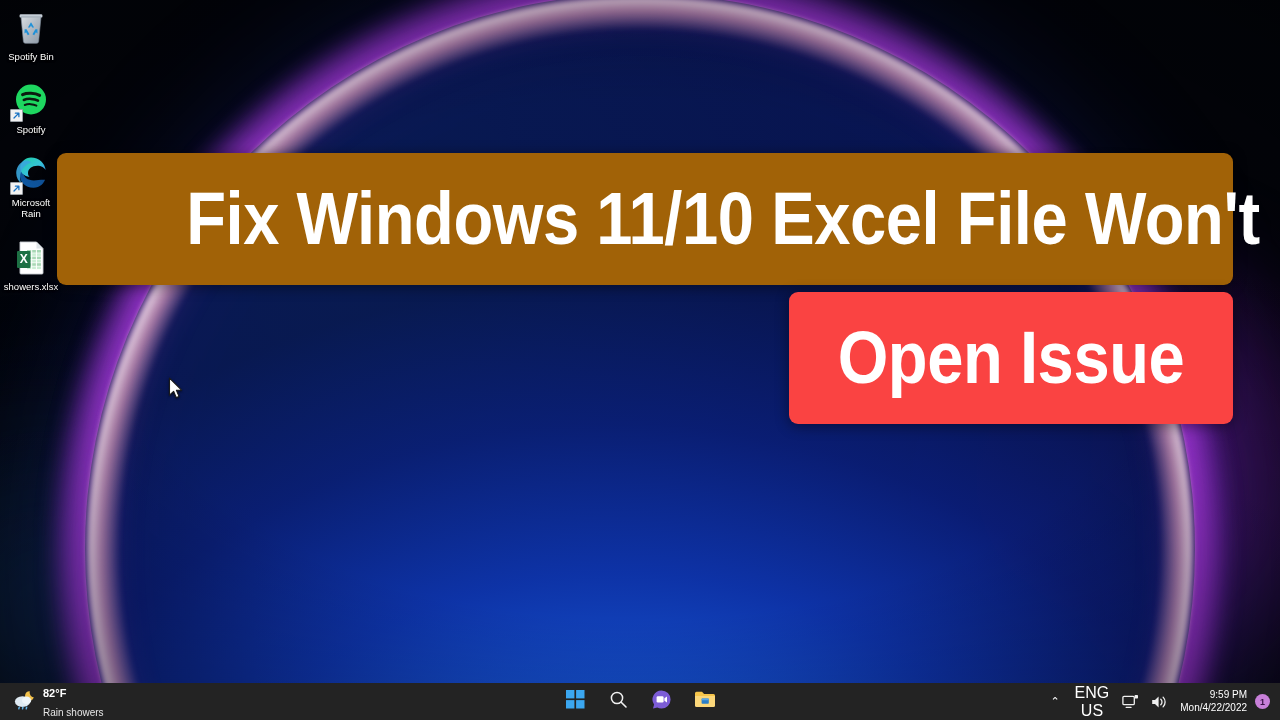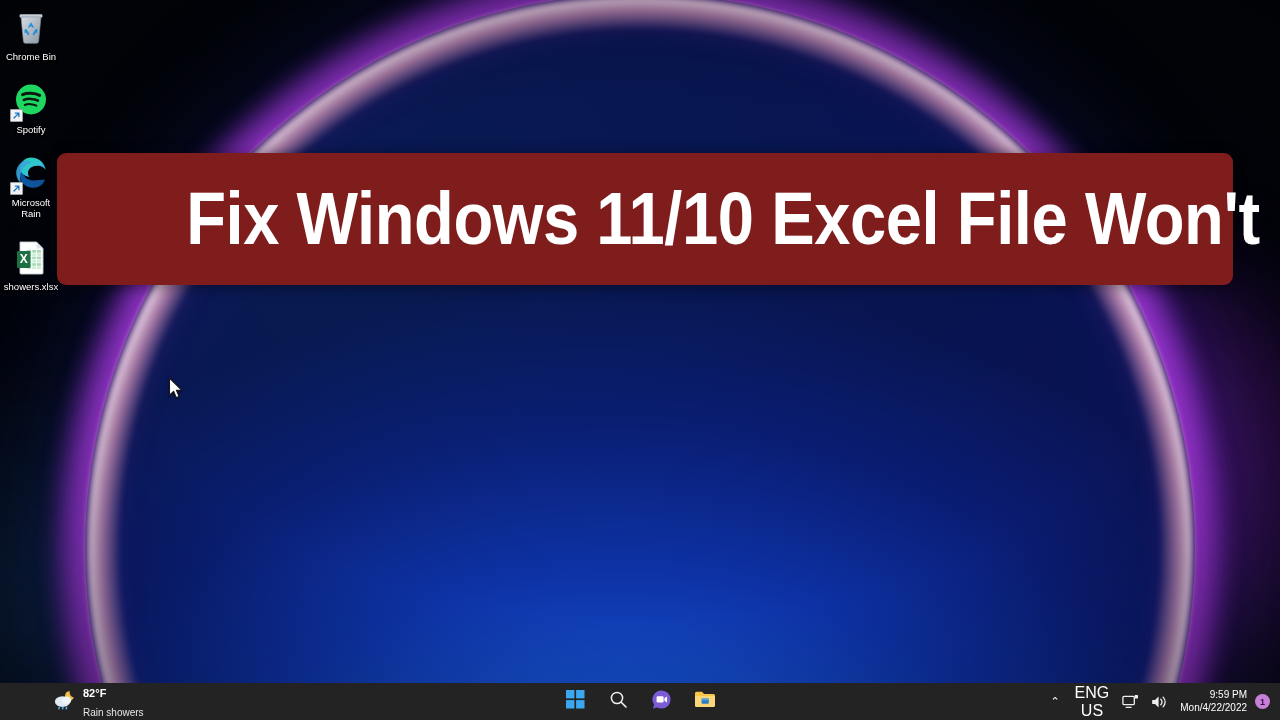--- a/index.html
+++ b/index.html
@@ -296,21 +296,21 @@
           <path d="M10 9 h20 l-2.4 24.5 a2 2 0 0 1 -2 1.8 h-11.2 a2 2 0 0 1 -2 -1.8 Z" fill="url(#rbg)" opacity="0.93"></path>
           <rect x="8.6" y="6.2" width="22.8" height="3.4" rx="1.2" fill="#cfd8e1" opacity="0.95"></rect>
           <path d="M10 9 h20 l-2.4 24.5 a2 2 0 0 1 -2 1.8 h-11.2 a2 2 0 0 1 -2 -1.8 Z" fill="none" stroke="#7e8b98" stroke-width="0.8" opacity="0.8"></path>
           <g fill="#1e90d8">
             <path d="M20 14.2 l3.1 5.2 h-2 l-1.1-1.9 -1.1 1.9 h-2 Z"></path>
             <path d="M15.6 21.2 l2.9 5.1 -1.7 1 -1.7-3 -1.6 1.2 0.1-4.3 Z"></path>
             <path d="M24.4 21.2 l-2.9 5.1 1.7 1 1.7-3 1.6 1.2 -0.1-4.3 Z"></path>
           </g>
         </svg>
       </div>
-      <div class="icon-label">Chrome Bin</div>
+      <div class="icon-label">Spotify Bin</div>
     </div>
 
     <div class="desktop-icon">
       <div class="icon-art">
         <svg width="40" height="40" viewBox="0 0 40 40">
           <circle cx="20" cy="18.5" r="15" fill="#1ED760"></circle>
           <g stroke="#0b1a10" stroke-linecap="round" fill="none">
             <path d="M11.6 13.6 C16 11.6 24 11.8 28.6 14.3" stroke-width="3.1"></path>
             <path d="M12.8 19 C16.6 17.3 23.2 17.5 27 19.7" stroke-width="2.5"></path>
             <path d="M13.8 24 C16.9 22.7 22.2 22.8 25.4 24.6" stroke-width="2"></path>
@@ -375,32 +375,35 @@
           </g>
           <rect x="6" y="13" width="13.5" height="17" rx="1" fill="#1D7044"></rect>
           <text x="12.7" y="25.2" font-family="Liberation Sans, sans-serif" font-size="12" font-weight="bold" fill="#ffffff" text-anchor="middle">X</text>
         </svg>
       </div>
       <div class="icon-label">showers.xlsx</div>
     </div>
 
   </div>
 
-  <div class="banner" id="banner-1" style="background: #7f1d1d;">
+  <div class="banner" id="banner-1" style="background: #a16207;">
     <span class="banner-text" style="color: rgb(255, 255, 255);">Fix Windows 11/10 Excel File Won't</span>
   </div>
 
+  <div class="banner" id="banner-2" style="background: rgb(250, 67, 66);">
+    <span class="banner-text" style="color: rgb(255, 255, 255);">Open Issue</span>
+  </div>
 
   <div class="cursor" style="left: 168px; top: 377px;">
     <svg width="16" height="24" viewBox="0 0 16 24">
       <path d="M1.5 1.2 L1.5 18.2 L5.6 14.3 L8.3 20.6 L11 19.4 L8.4 13.3 L13.6 13.1 Z" fill="#ffffff" stroke="#1a1a1a" stroke-width="1.1" stroke-linejoin="round"></path>
     </svg>
   </div>
 
-  <div class="taskbar" style="background: rgb(35, 35, 35); padding-left: 40px;">
+  <div class="taskbar" style="background: rgb(35, 35, 35);">
 
     <div class="tb-left">
       <div class="weather">
         <span>
           <svg width="24" height="22" viewBox="0 0 24 22">
             <path d="M17.8 2.2 a4.6 4.6 0 1 0 4.1 6.4 a5 5 0 0 1 -4.1 -6.4 Z" fill="#f2c14b"></path>
             <ellipse cx="10.5" cy="12.6" rx="7.6" ry="5.3" fill="#dfeaf2"></ellipse>
             <ellipse cx="14.6" cy="11.4" rx="4.6" ry="3.8" fill="#eef5fa"></ellipse>
             <g fill="#63b3e8">
               <rect x="6.3" y="17.4" width="1.5" height="3.2" rx="0.75" transform="rotate(14 7 19)"></rect>

